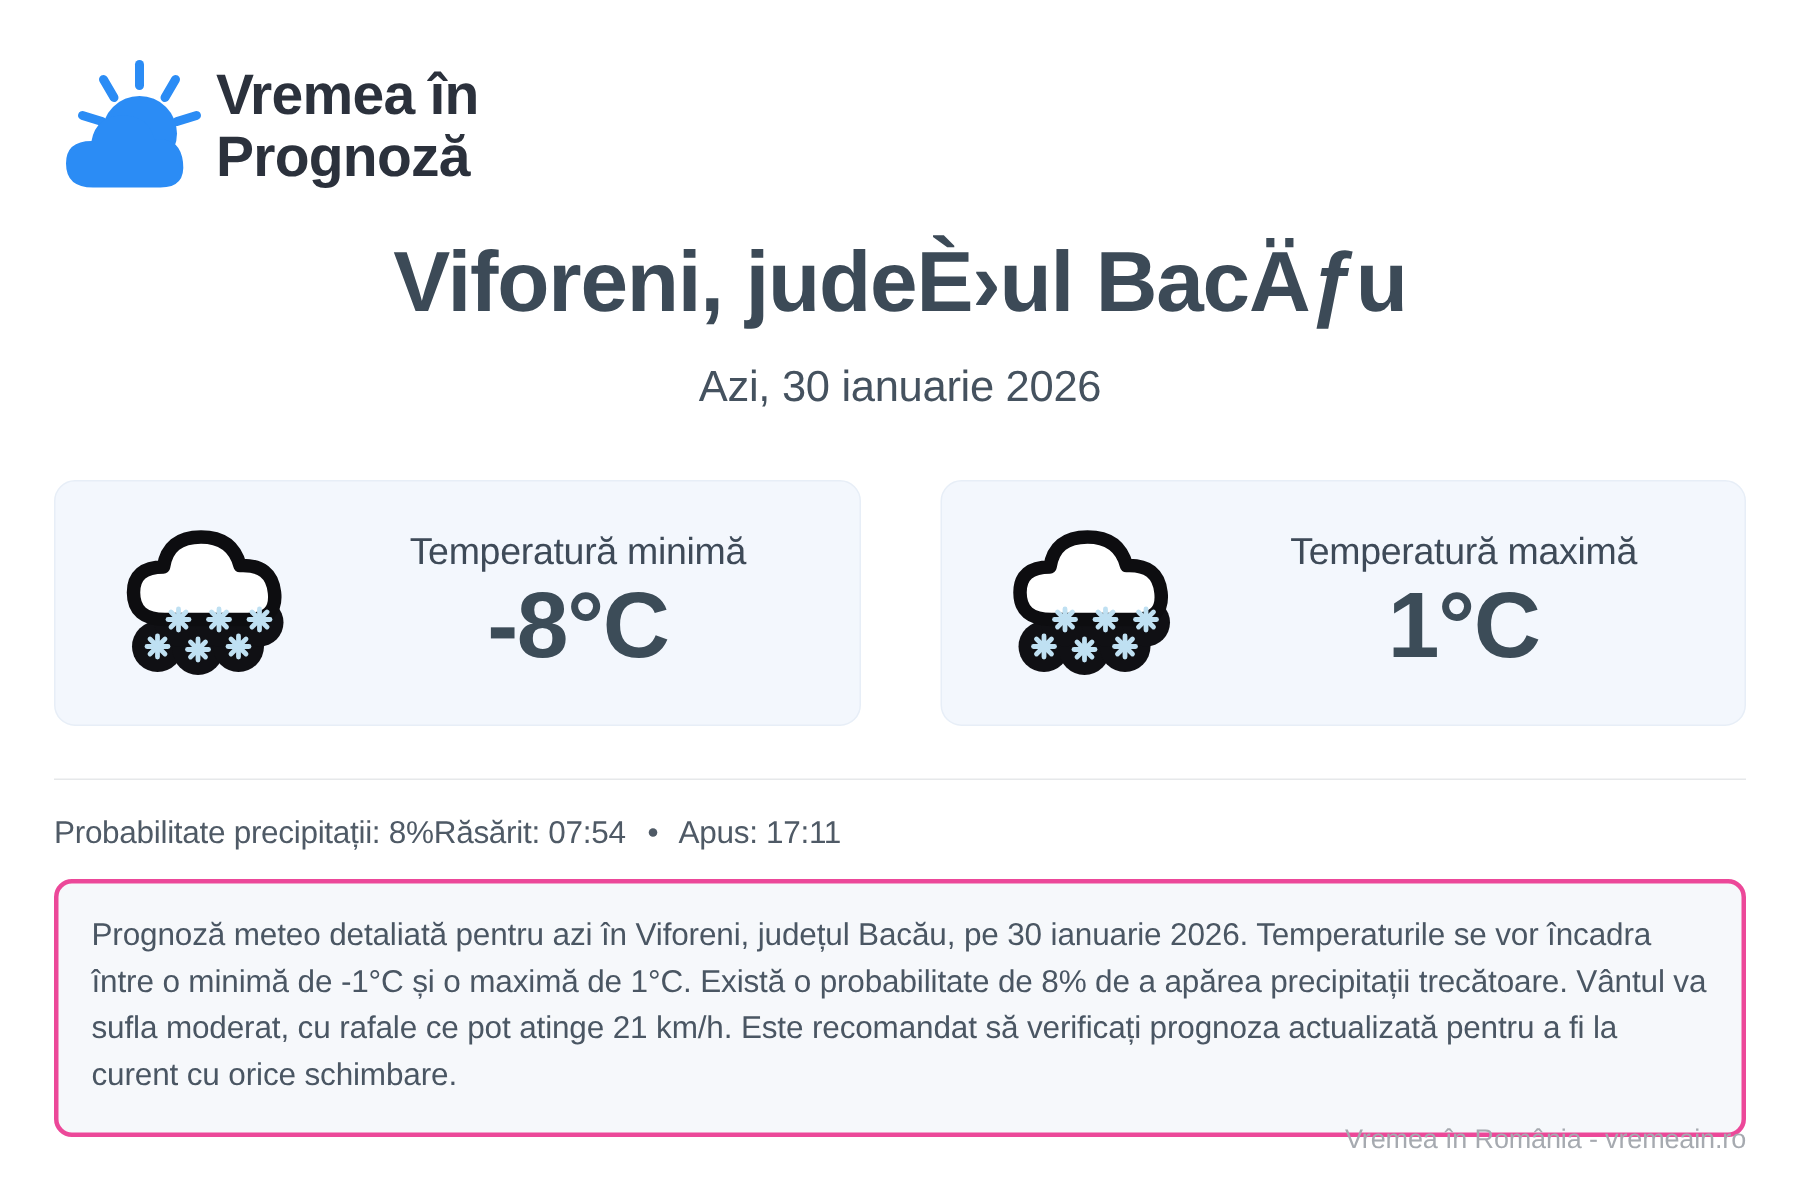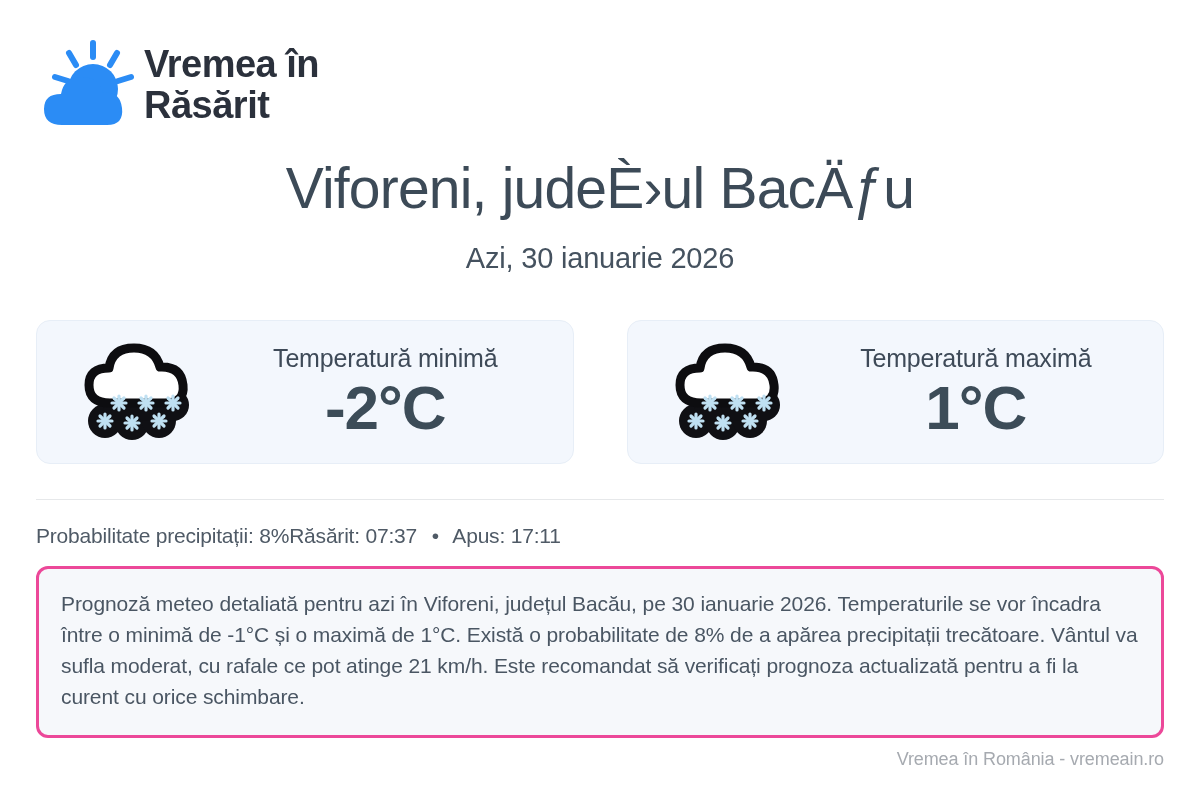--- a/index.html
+++ b/index.html
@@ -39,21 +39,21 @@
     font-weight: 700;
     color: #2b313c;
     letter-spacing: -0.5px;
   }
   .brand-text span { display: block; }
 
   
   .title {
     text-align: center;
     font-size: 57px;
-    font-weight: 400;
+    font-weight: 700;
     color: #3c4a57;
     letter-spacing: -0.8px;
     margin-top: 40px;
     line-height: 1.06;
   }
   .subtitle {
     text-align: center;
     font-size: 29px;
     font-weight: 400;
     color: #45525f;
@@ -62,21 +62,21 @@
   }
 
   
   .cards {
     display: flex;
     gap: 53px;
     margin-top: 45px;
   }
   .card {
     flex: 1 1 0;
-    height: 144px;
+    height: 164px;
     background: #f3f7fd;
     border: 1px solid #e7eef7;
     border-radius: 14px;
     display: flex;
     align-items: center;
     padding-left: 38px;
     gap: 28px;
   }
   .card-icon {
     width: 125px;
@@ -162,21 +162,21 @@
         <line x1="33" y1="16" x2="40" y2="28"></line>
         <line x1="81" y1="16" x2="74" y2="28"></line>
         <line x1="19" y1="40" x2="32" y2="44"></line>
         <line x1="95" y1="40" x2="82" y2="44"></line>
       </g>
       <circle cx="57" cy="52" r="25" fill="#2b8cf5"></circle>
       <path d="M26 88 Q8 88 8 72 Q8 57 25 57 Q28 40 46 40 Q63 40 67 56 Q84 54 86 71 Q88 88 71 88 Z" fill="#2b8cf5"></path>
     </svg>
     <div class="brand-text">
       <span>Vremea în</span>
-      <span>Răsărit</span>
+      <span>Prognoză</span>
     </div>
   </div>
 
   <h1 class="title">Viforeni, judeÈ›ul BacÄƒu</h1>
   <div class="subtitle">Azi, 30 ianuarie 2026</div>
 
   <div class="cards">
 
     <div class="card">
       <svg class="card-icon" viewBox="0 0 125 110">
@@ -223,21 +223,21 @@
           <g transform="translate(84,84)">
             <line x1="0" y1="-7" x2="0" y2="7"></line>
               <line x1="-7" y1="0" x2="7" y2="0"></line>
             <line x1="-5" y1="-5" x2="5" y2="5"></line>
               <line x1="-5" y1="5" x2="5" y2="-5"></line>
           </g>
         </g>
       </svg>
       <div class="card-body">
         <div class="card-label">Temperatură minimă</div>
-        <div class="card-value">-2°C</div>
+        <div class="card-value">-8°C</div>
       </div>
     </div>
 
     <div class="card">
       <svg class="card-icon" viewBox="0 0 125 110">
         <g>
           <circle cx="30" cy="84" r="17" fill="#101014"></circle>
           <circle cx="57" cy="86" r="17" fill="#101014"></circle>
           <circle cx="84" cy="84" r="17" fill="#101014"></circle>
           <circle cx="44" cy="68" r="16" fill="#101014"></circle>
@@ -289,21 +289,21 @@
         <div class="card-value">1°C</div>
       </div>
     </div>
 
   </div>
 
   <div class="stats-divider"></div>
   <div class="stats">
     <div class="stat stat-precip">Probabilitate precipitații: 8%</div>
     <div class="stat stat-sun">
-      <span>Răsărit: 07:37</span>
+      <span>Răsărit: 07:54</span>
       <span class="stat-sep">•</span>
       <span>Apus: 17:11</span>
     </div>
   </div>
 
   <div class="description">Prognoză meteo detaliată pentru azi în Viforeni, județul Bacău, pe 30 ianuarie 2026. Temperaturile se vor încadra între o minimă de -1°C și o maximă de 1°C. Există o probabilitate de 8% de a apărea precipitații trecătoare. Vântul va sufla moderat, cu rafale ce pot atinge 21 km/h. Este recomandat să verificați prognoza actualizată pentru a fi la curent cu orice schimbare.</div>
 
   <div class="footer">Vremea în România - vremeain.ro</div>
 
 </div>

